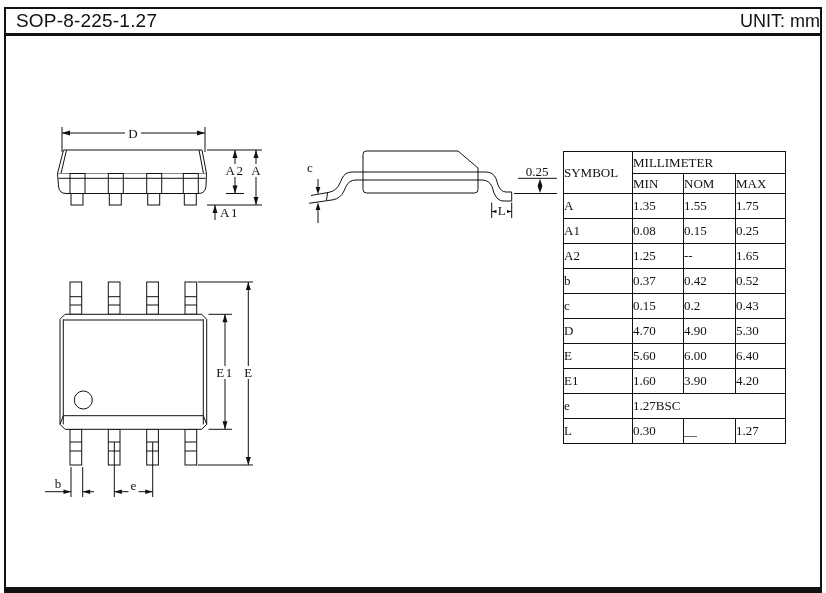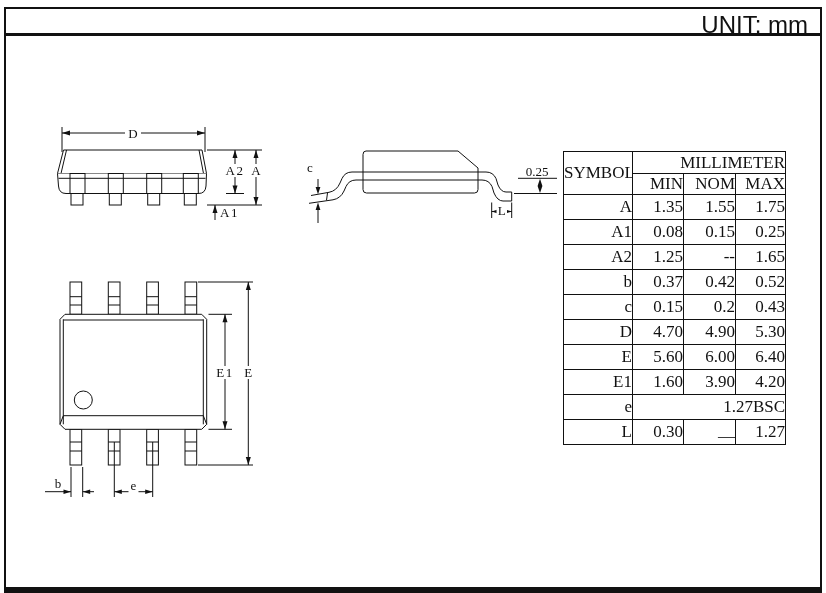--- a/index.html
+++ b/index.html
@@ -3,44 +3,45 @@
 <meta charset="utf-8">
 <style>
   html,body{margin:0;padding:0;background:#fff;}
   .page{position:relative;width:826px;height:593px;background:#fff;overflow:hidden;
         font-family:"Liberation Serif",serif;color:#111;}
   .page-border{position:absolute;left:4px;top:7px;width:814px;height:578px;
         border:2px solid #111;border-bottom-width:6px;box-sizing:content-box;pointer-events:none;}
   .header-line{position:absolute;left:6px;top:33px;width:814px;height:3px;background:#111;}
   .title{position:absolute;left:16px;top:10px;font-family:"Liberation Sans",sans-serif;
         font-size:19px;letter-spacing:.2px;}
-  .unit{position:absolute;right:18px;top:11px;font-family:"Liberation Sans",sans-serif;font-size:24px;}
+  .unit{position:absolute;right:6px;top:11px;font-family:"Liberation Sans",sans-serif;font-size:18px;}
   svg{position:absolute;overflow:visible;}
   svg text{font-family:"Liberation Serif",serif;font-size:13px;fill:#111;}
   svg .sp{letter-spacing:1.5px;}
   svg line,svg path,svg rect.ln,svg circle{stroke:#111;stroke-width:1;fill:none;}
   svg .wf{fill:#fff;}
   svg .ar{fill:#111;stroke:none;}
   svg rect.bg{fill:#fff;stroke:none;}
   .dim-table{position:absolute;left:563px;top:151px;width:222px;border-collapse:collapse;
-        table-layout:fixed;font-size:17px;text-align:right;padding-left:28px;}
+        table-layout:fixed;font-size:13px;text-align:left;padding-left:28px;}
   .dim-table td,.dim-table th{border:1px solid #111;font-weight:normal;padding:0;
         overflow:hidden;white-space:nowrap;}
   .dim-table thead tr.r1{height:22px;}
   .dim-table thead tr.r2{height:20px;margin-top:19px;}
   .dim-table tbody tr{height:25px;}
   .low-dash{display:inline-block;transform:translateY(4px);}
 </style>
 </head>
 <body>
 
 <div class="page">
 
   <div class="page-border"></div>
   <div class="header-line"></div>
+  <div class="title">SOP-8-225-1.27</div>
   <div class="unit">UNIT: mm</div>
 
   <svg style="left:45px;top:120px;" width="225" height="105" viewBox="0 0 225 105">
     <g>
       <line x1="17" y1="7" x2="17" y2="32"></line>
       <line x1="160" y1="7" x2="160" y2="32"></line>
       <line x1="17" y1="13" x2="160" y2="13"></line>
       <polygon class="ar" points="17,13 25,10.5 25,15.5"></polygon>
       <polygon class="ar" points="160,13 152,10.5 152,15.5"></polygon>
       <rect class="bg" x="80" y="6" width="16" height="14"></rect>

